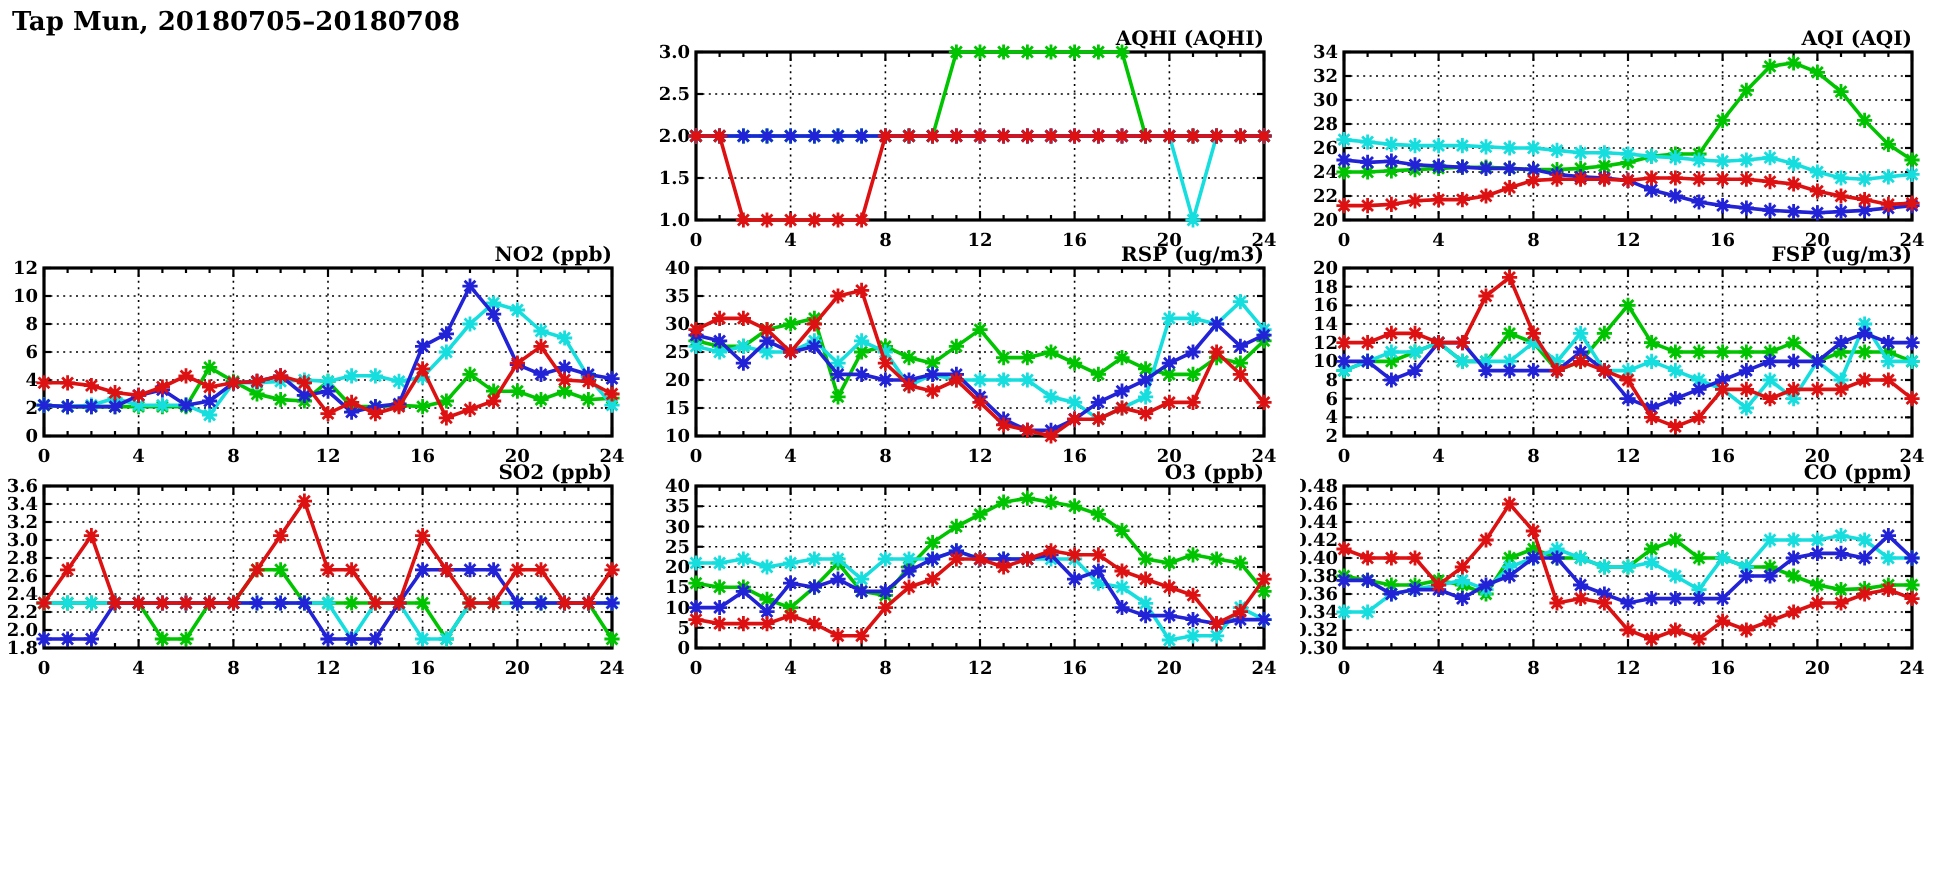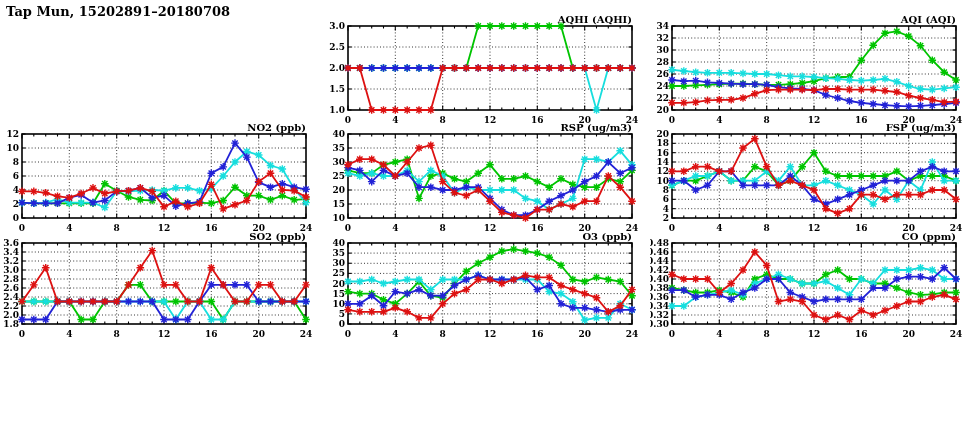--- a/index.html
+++ b/index.html
@@ -18,21 +18,21 @@
   .grid {stroke:#000;stroke-width:0.8;stroke-dasharray:1,2.2;}
   .tick {stroke:#000;stroke-width:1.1;}
   .frame{fill:none;stroke:#000;stroke-width:1.6;}
   .lbl  {font-family:"DejaVu Serif",serif;font-size:9px;font-weight:bold;fill:#000;}
   .ctitle{font-family:"DejaVu Serif",serif;font-size:10px;font-weight:bold;fill:#000;}
 </style>
 </head>
 <body>
 
 <div id="page">
-  <div id="main-title">Tap Mun, 15202891–20180708</div>
+  <div id="main-title">Tap Mun, 20180705–20180708</div>
   <div class="chart-slot slot-aqhi"><svg width="322" height="116" viewBox="0 0 322 116" xmlns="http://www.w3.org/2000/svg">
         <line class="tick" x1="22" y1="98" x2="25.5" y2="98"></line>
         <line class="tick" x1="306" y1="98" x2="302.5" y2="98"></line>
         <text class="lbl" x="19" y="101.0" text-anchor="end">1.0</text>
         <line class="grid" x1="22" y1="77.0" x2="306" y2="77.0"></line>
         <line class="tick" x1="22" y1="77" x2="25.5" y2="77"></line>
         <line class="tick" x1="306" y1="77" x2="302.5" y2="77"></line>
         <text class="lbl" x="19" y="80.0" text-anchor="end">1.5</text>
         <line class="grid" x1="22" y1="56.0" x2="306" y2="56.0"></line>
         <line class="tick" x1="22" y1="56" x2="25.5" y2="56"></line>

